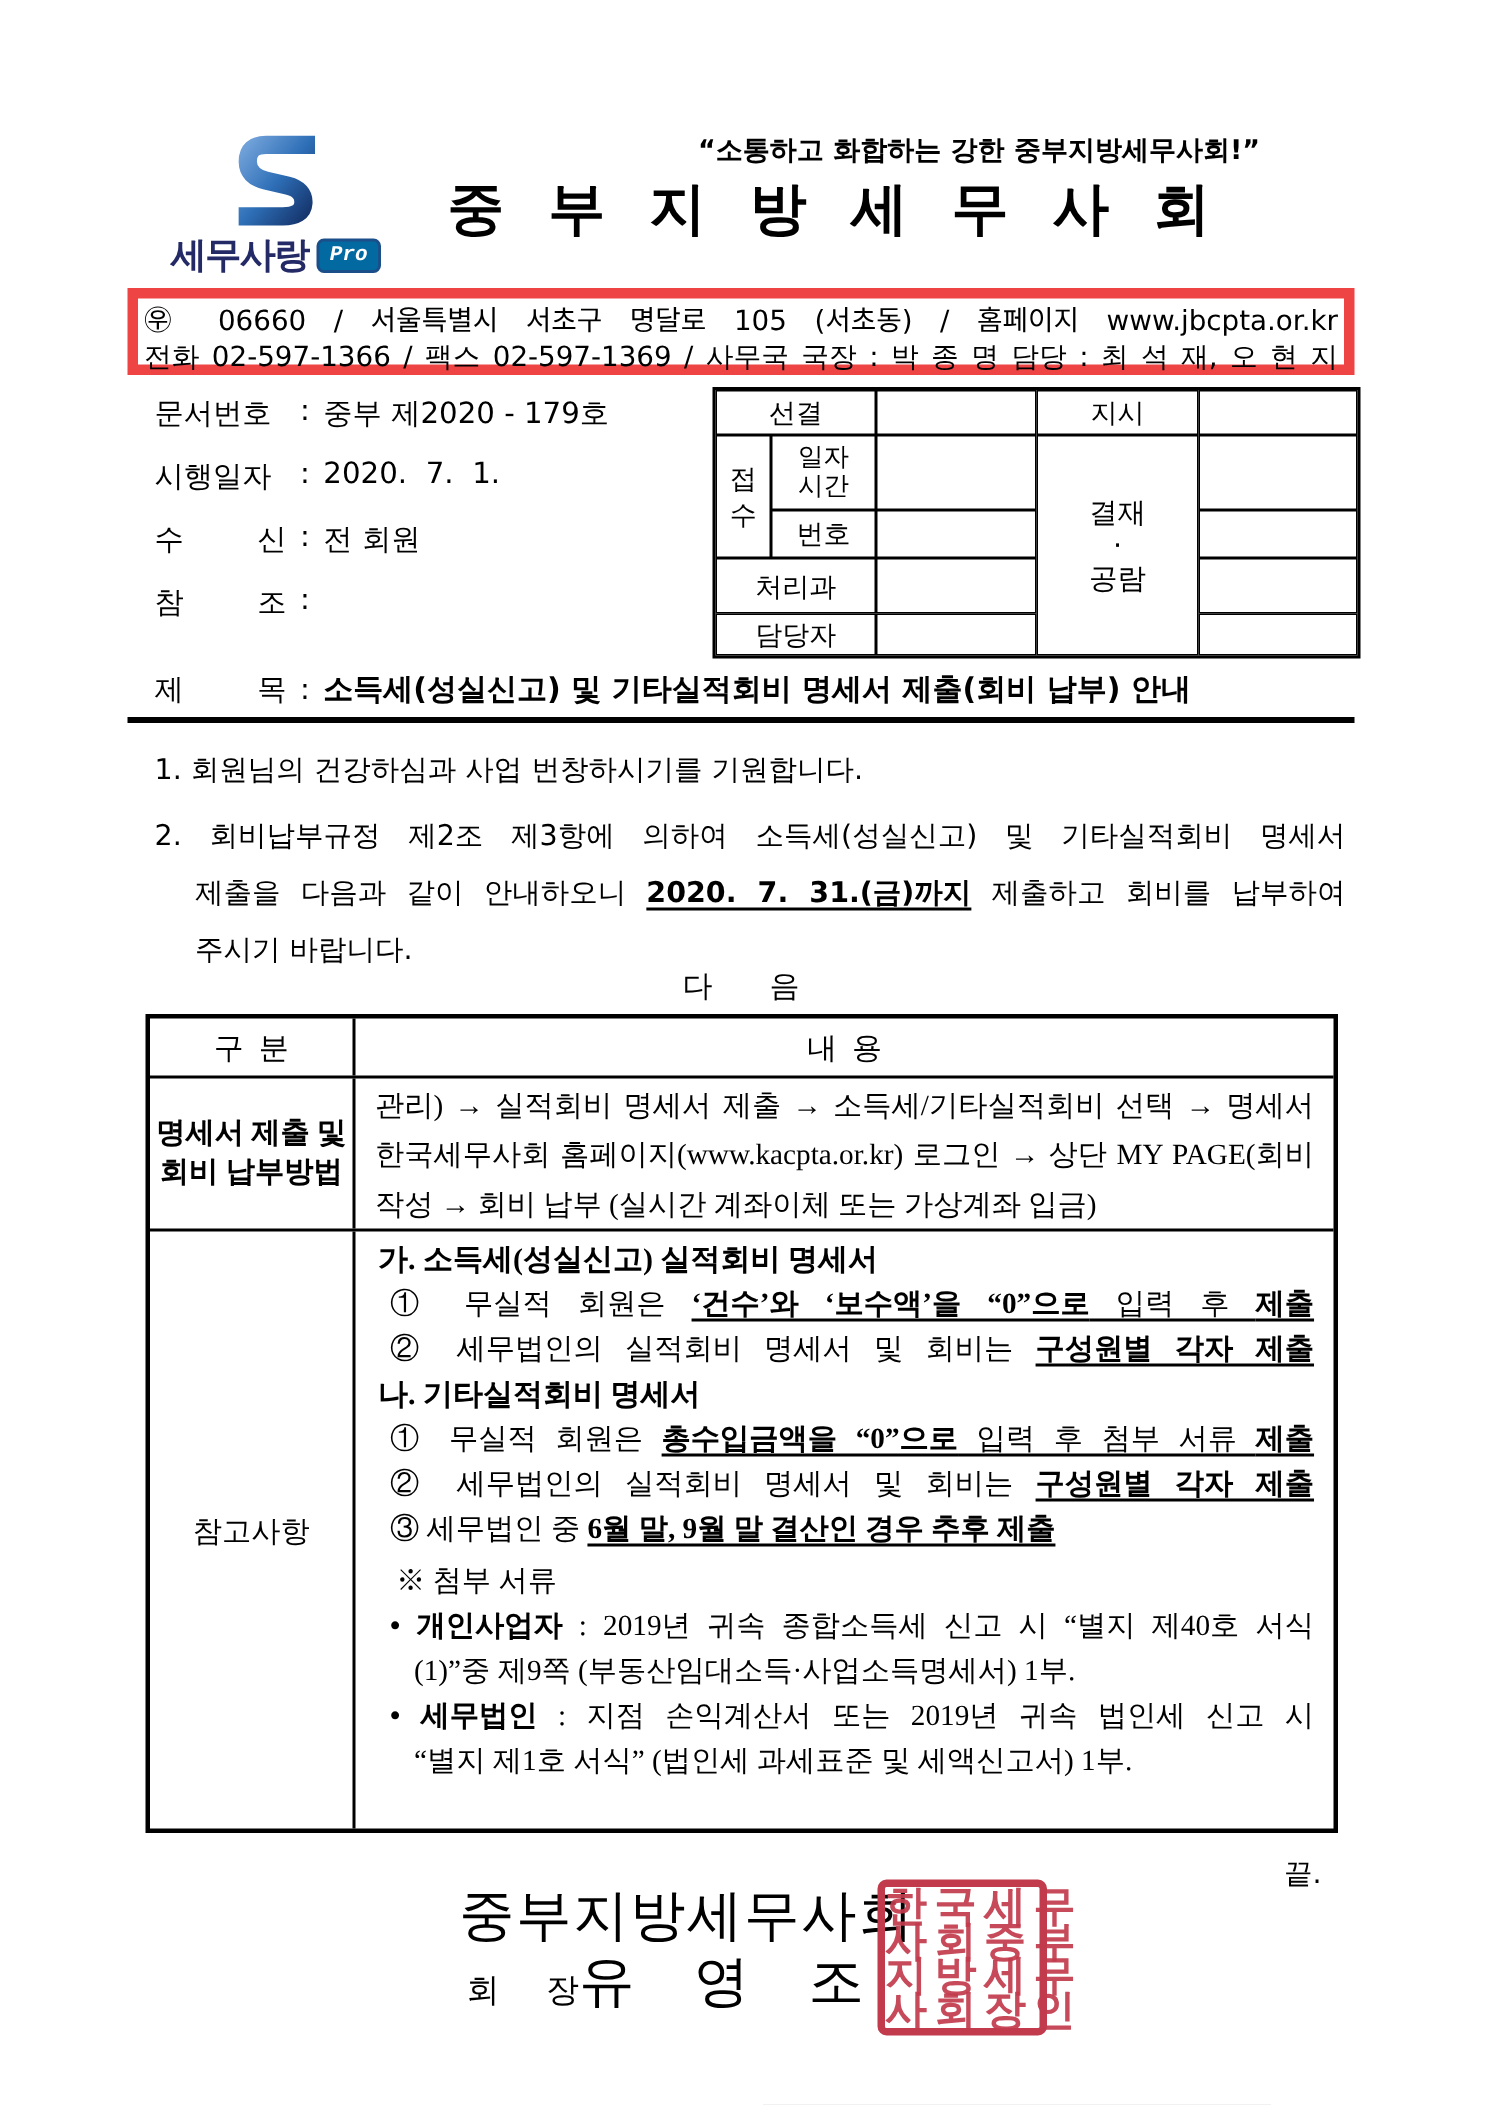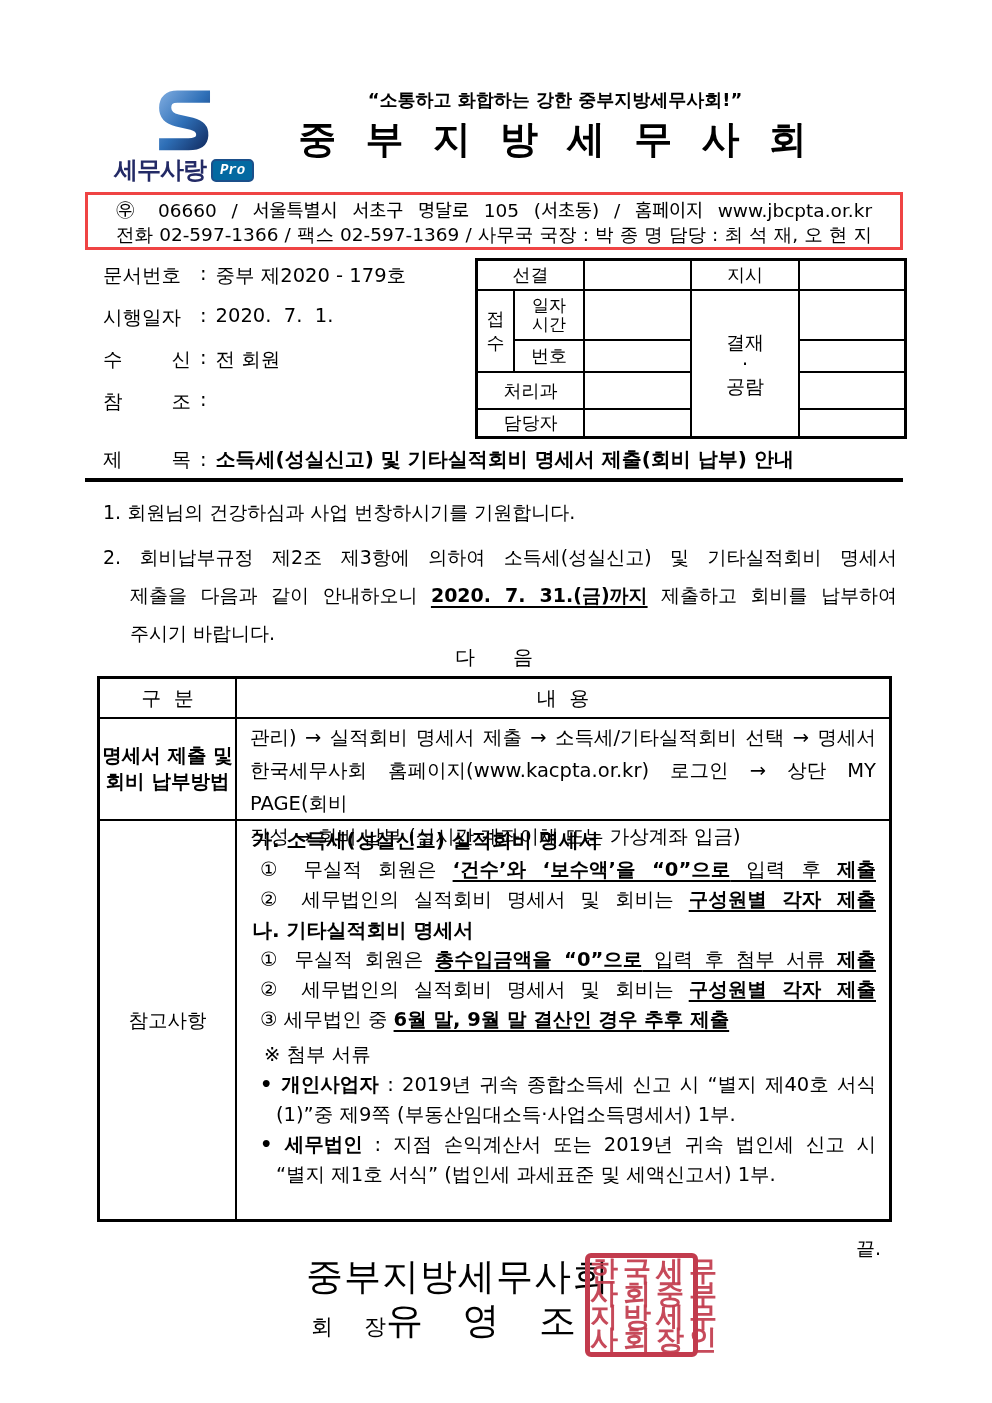--- a/index.html
+++ b/index.html
@@ -12,27 +12,27 @@
   .u { text-decoration:underline; text-underline-offset:4px; text-decoration-thickness:2px; }
   .jl { text-align:justify; text-align-last:justify; }
 
   
   .logo { left:106px; top:90px; width:156px; text-align:center; }
   .logo .brandrow { margin-top:2px; display:flex; align-items:center; justify-content:center; gap:5px;font-family:Liberation Mono, monospace; }
   .brand-txt { font-size:24px; font-weight:bold; color:#232a66; letter-spacing:-1px; }
   .pro-badge { display:inline-block; background:#0369a1; border:2px solid #1b4f8a; color:#fff;
                font-style:italic; font-weight:bold; font-size:14px; line-height:17px;
                padding:1px 7px; border-radius:5px; }
-  .slogan { left:270px; top:88px; width:570px; text-align:center; font-size:18px; font-weight:bold; }
+  .slogan { left:270px; top:88px; width:570px; text-align:right; font-size:18px; font-weight:bold; }
   .doc-title { left:230px; top:114px; width:650px; text-align:center; font-size:38px; font-weight:bold;
                letter-spacing:5px; word-spacing:6px; white-space:pre; }
 
   
-  .contact { left:85px; top:192px; width:818px; height:58px; border:3px solid #ef4444;
-             padding:4px 28px; font-size:18.5px; line-height:24px; display:flex; flex-direction:column; justify-content:space-around; }
+  .contact { left:85px; top:192px; width:818px; height:58px; border:7px solid #ef4444;
+             padding:4px 4px; font-size:18.5px; line-height:24px; display:flex; flex-direction:column; justify-content:space-around; }
   .contact div { text-align:justify; text-align-last:justify; }
 
   
   .docinfo { left:103px; top:262px; font-size:19.5px; }
   .docinfo .row { height:42px; display:flex; align-items:flex-start; }
   .dlabel { display:inline-block; width:88px; text-align:justify; text-align-last:justify; }
   .dcolon { padding:0 9px; }
   .dval { white-space:pre; }
 
   
@@ -51,21 +51,21 @@
   .rule { left:85px; top:478px; width:818px; height:4px; background:#000; }
 
   
   .para1 { left:103px; top:500px; font-size:19px; }
   .para2 { left:103px; top:538px; width:794px; font-size:19px; }
   .p2l { line-height:38px; }
   .ind { padding-left:27px; }
   .daeum { left:85px; top:644px; width:818px; text-align:center; font-size:20px; white-space:pre; }
 
   
-  .tbl { left:97px; top:676px; width:795px; border:3px solid #000; }
+  .tbl { left:97px; top:676px; width:795px; border:3px solid #000;font-family:Liberation Serif, serif; }
   .trow { display:flex; border-top:2px solid #000; }
   .trow:first-child { border-top:none; }
   .tc1 { width:137px; border-right:2px solid #000; display:flex; flex-direction:column;
          align-items:center; justify-content:center; text-align:center; font-size:19.5px; flex-shrink:0; }
   .tc2 { flex:1; }
   .thead { height:38px; }
   .thead .tc1, .thead .tc2 { font-size:20px; display:flex; align-items:center; justify-content:center; white-space:pre; }
   .r1 { height:102px; }
   .r1 .tc1 { font-weight:bold; line-height:26px; }
   .r1 .tc2 { padding:2px 13px; font-size:19.5px; }

